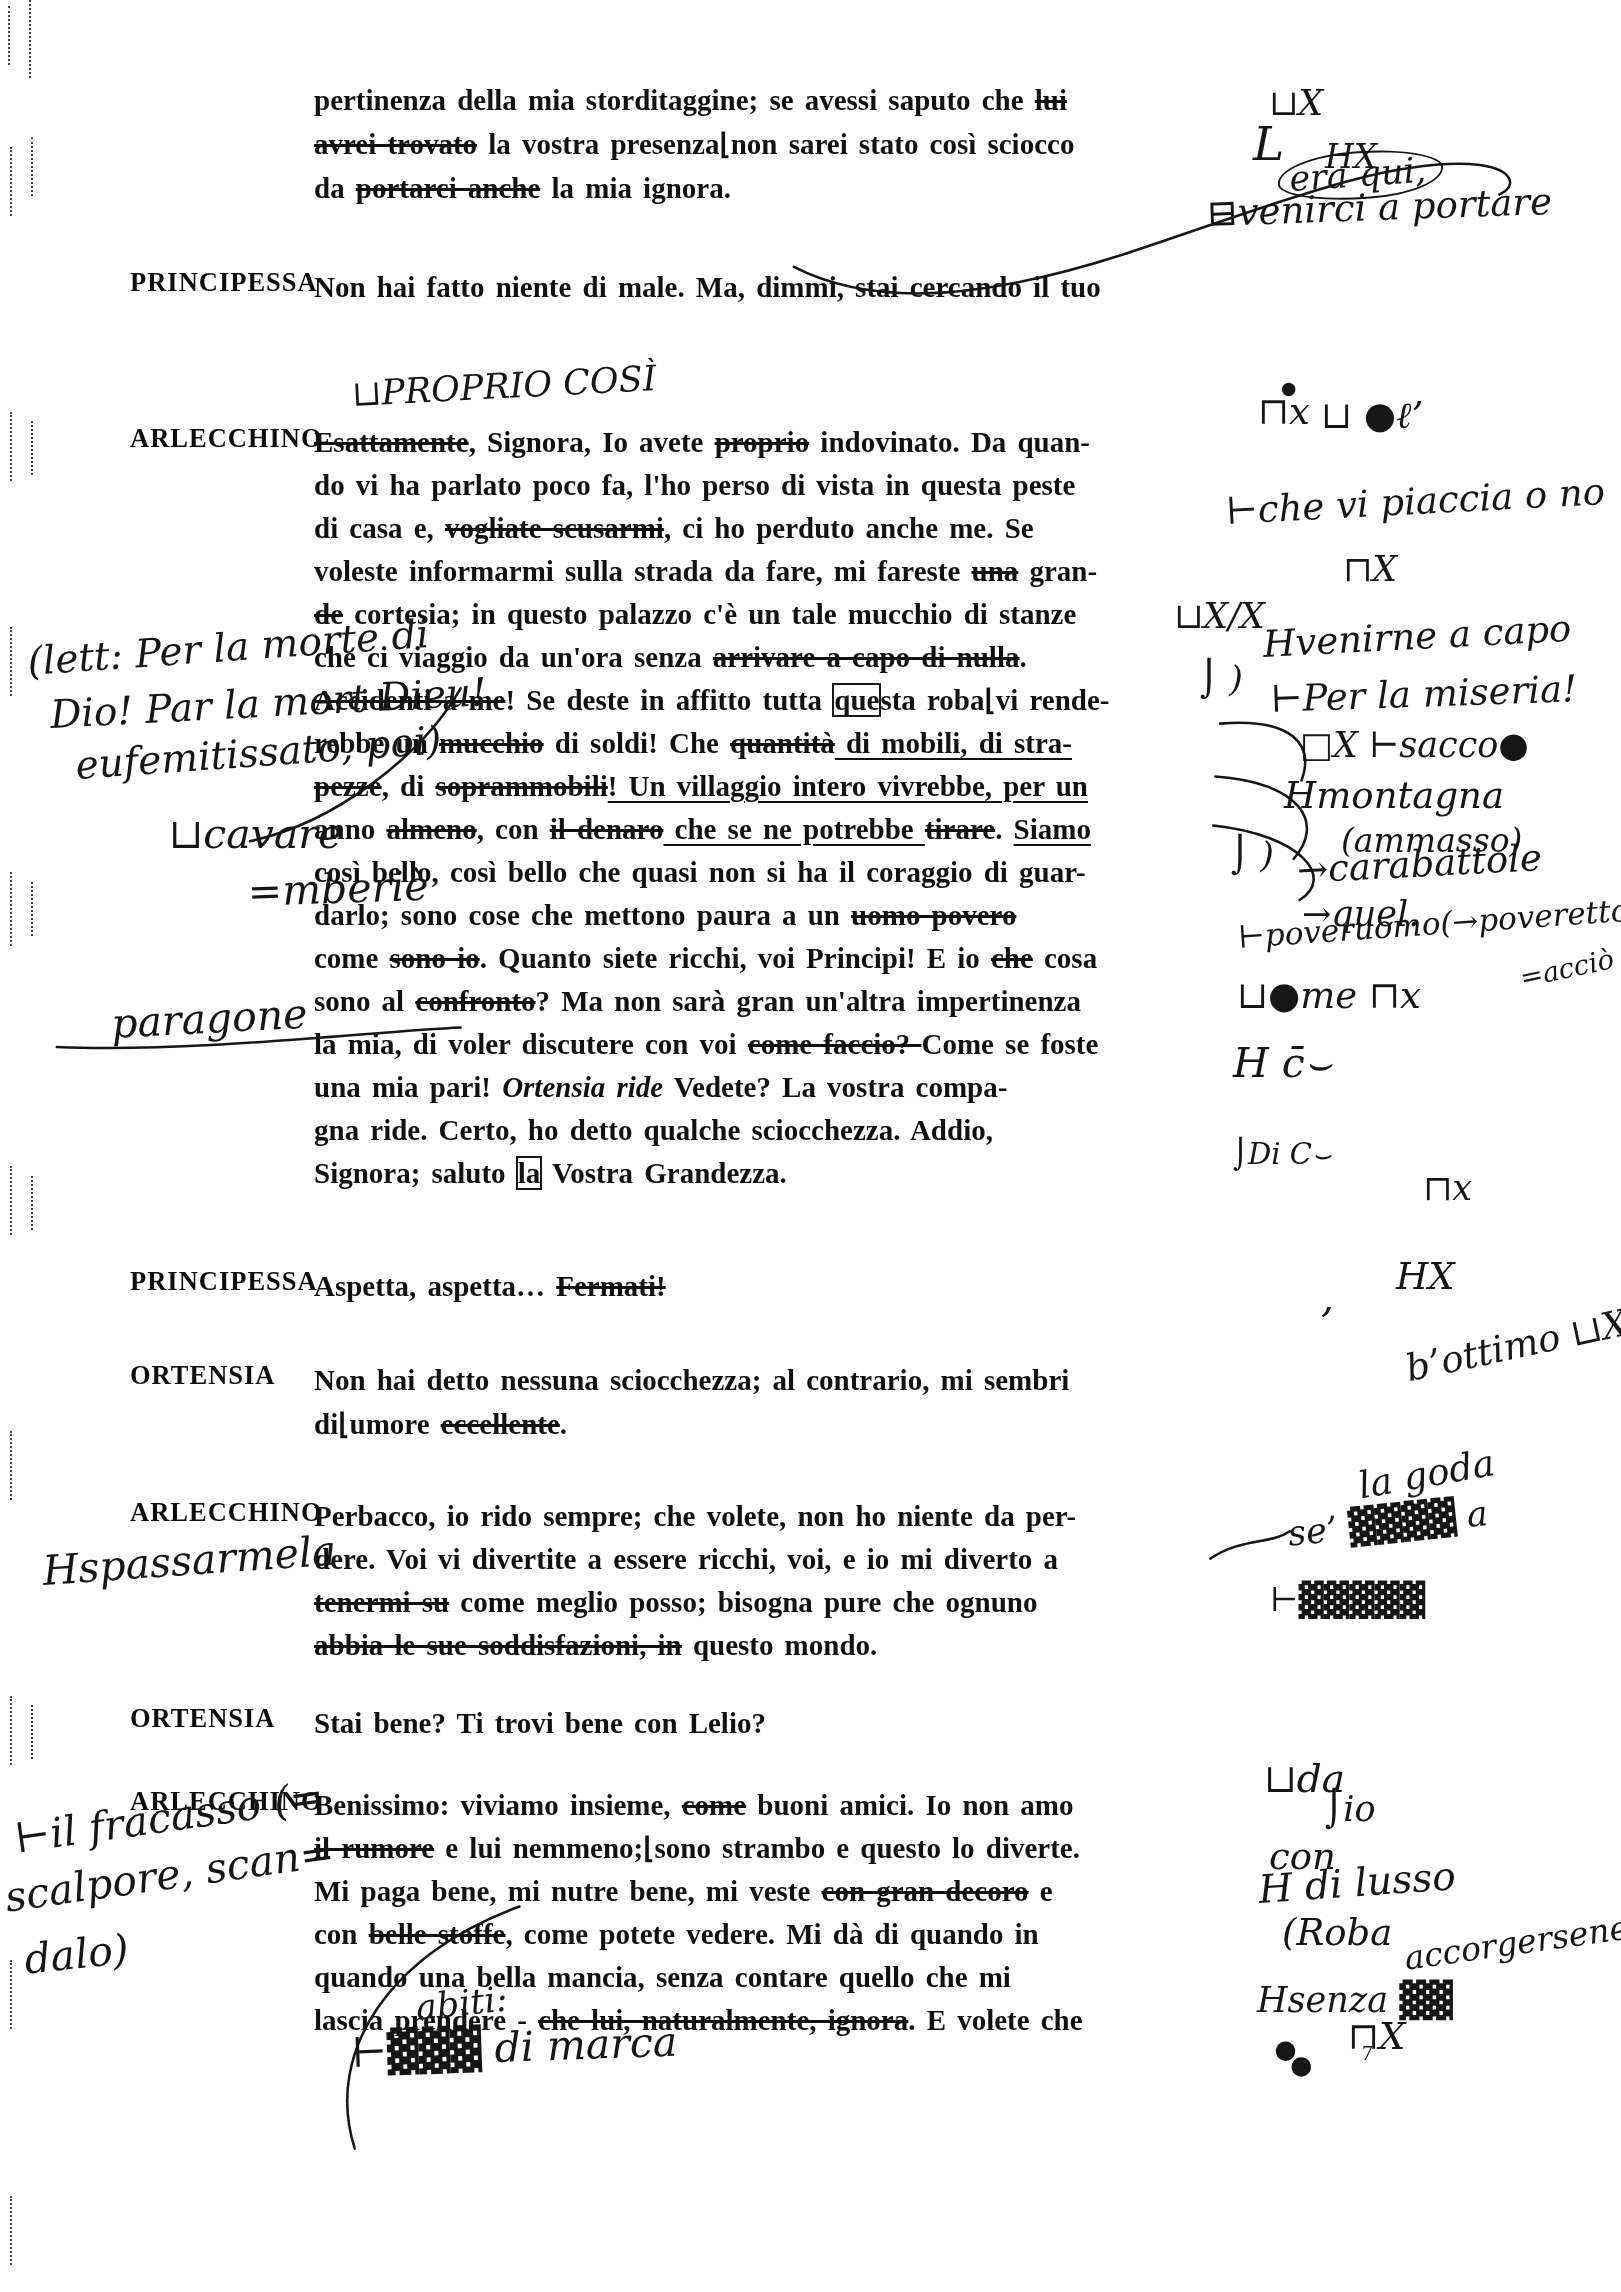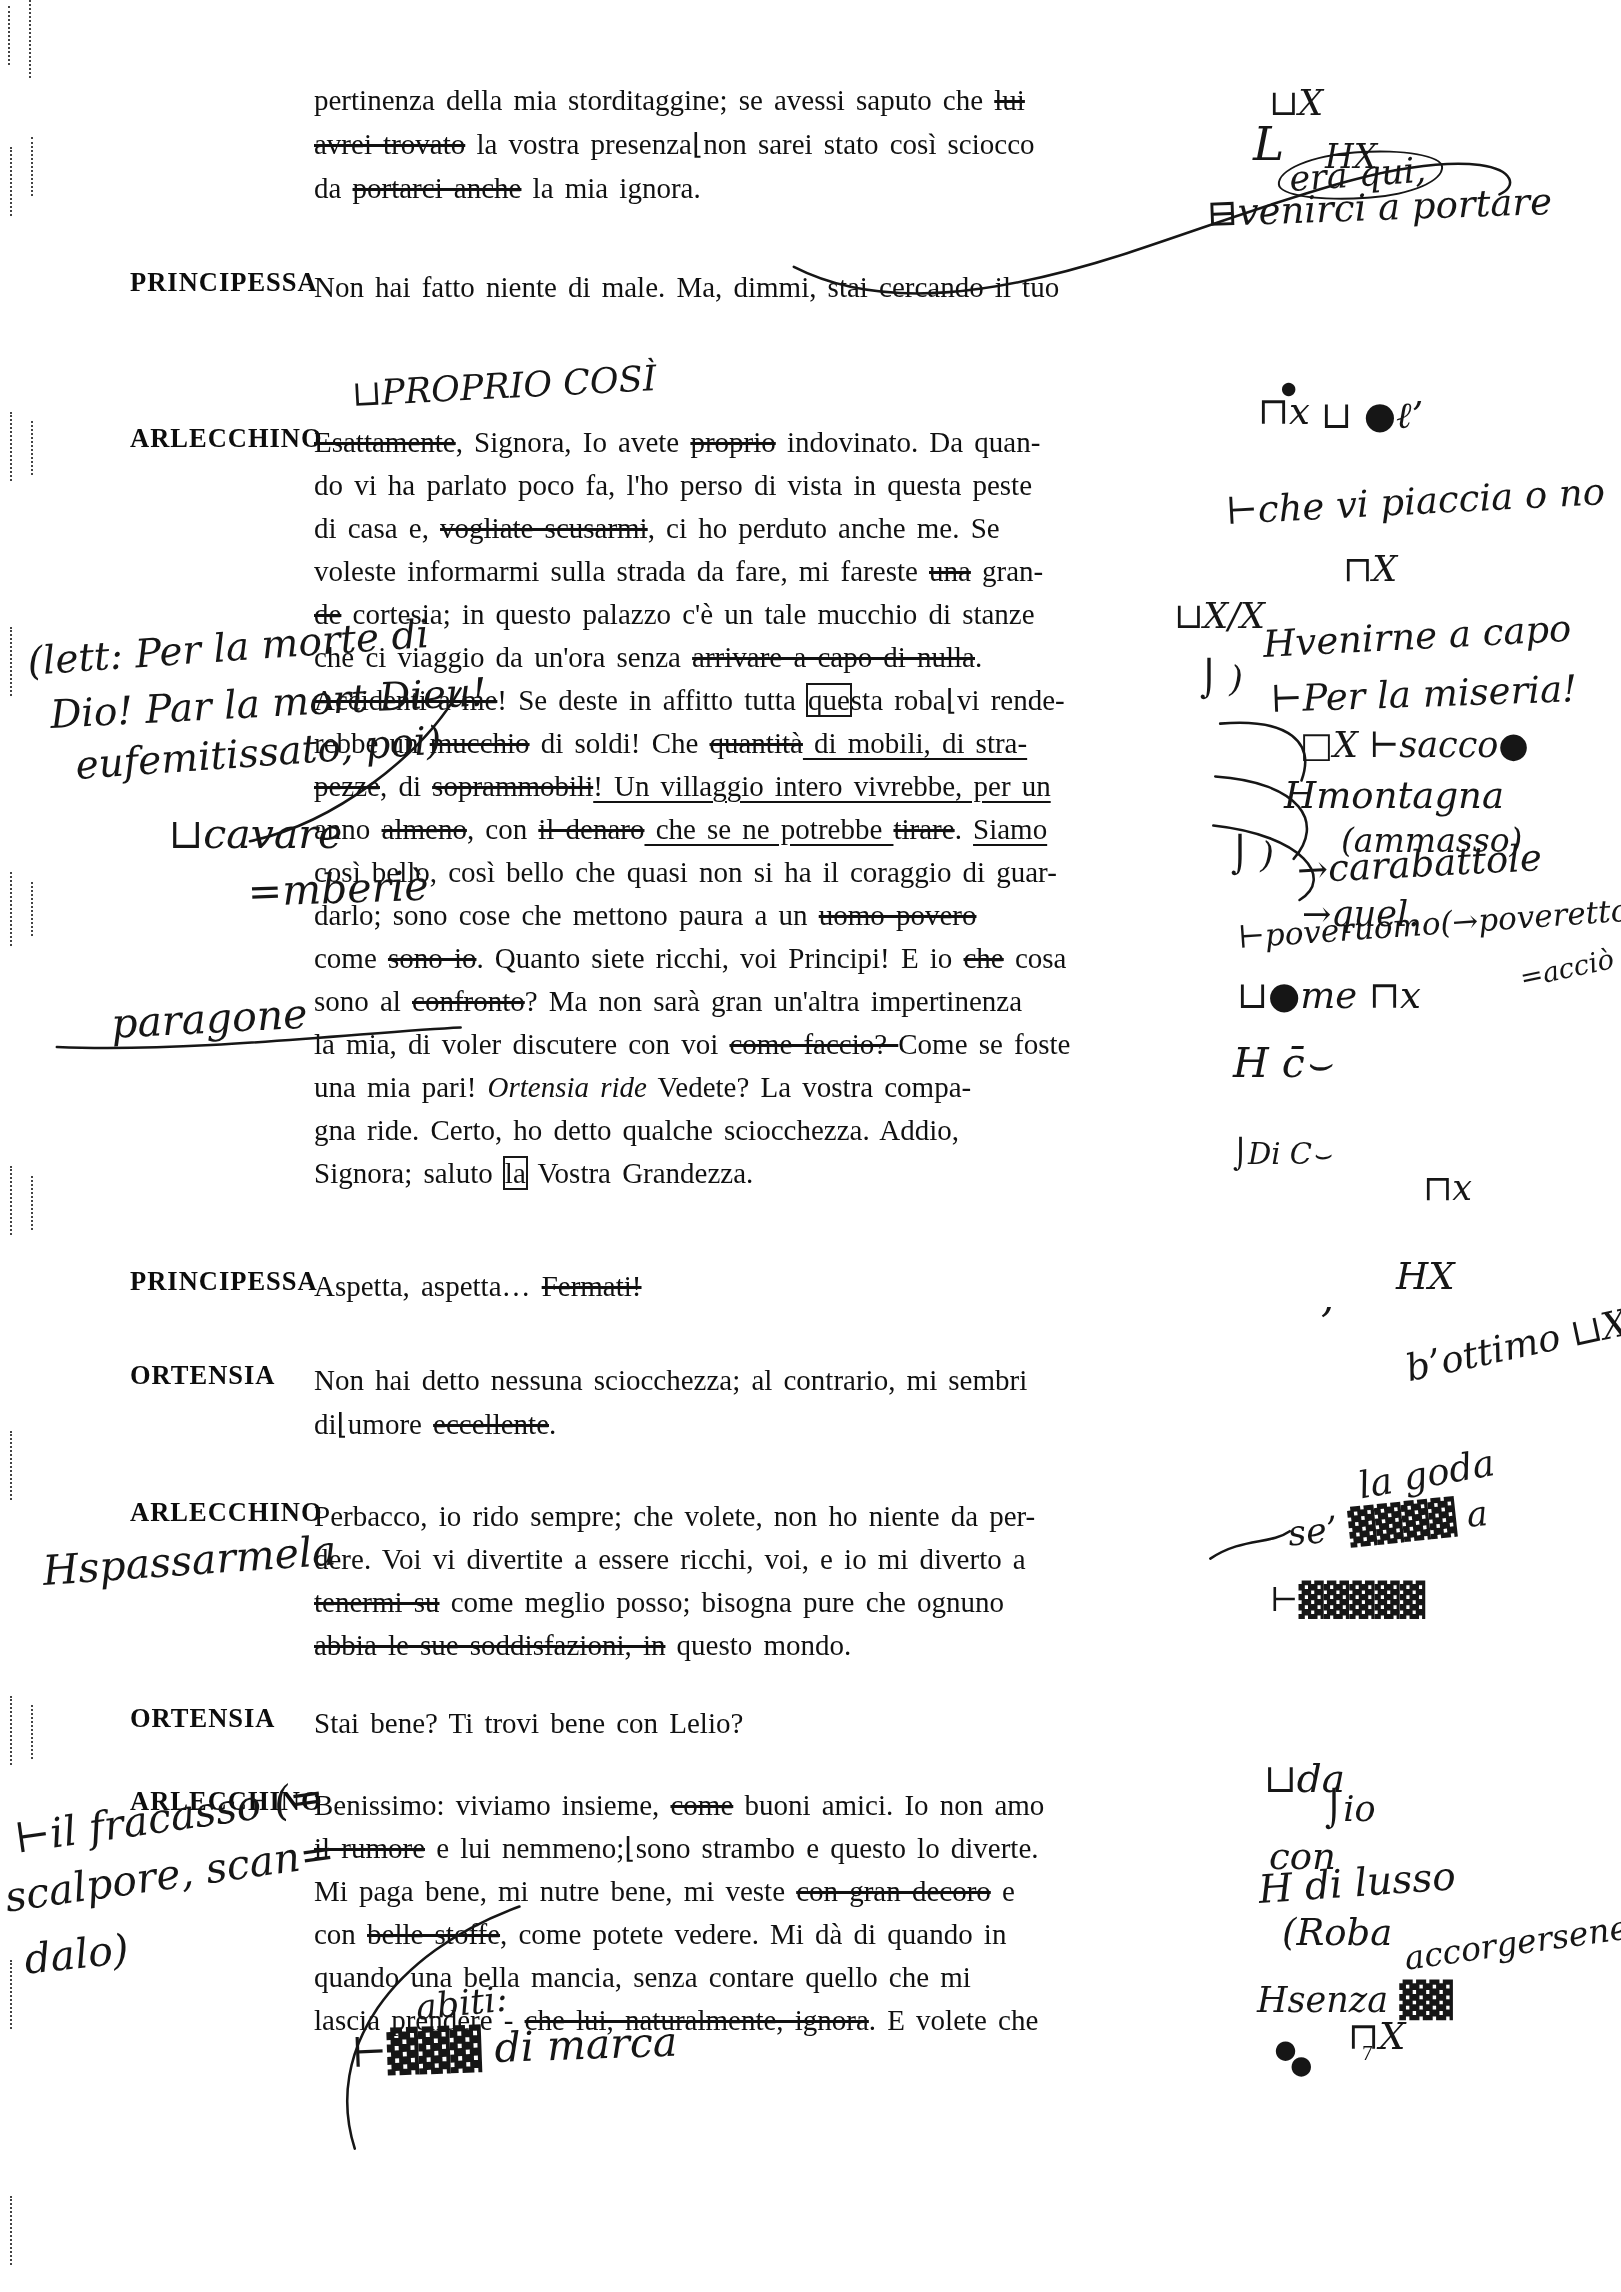--- a/index.html
+++ b/index.html
@@ -7,21 +7,21 @@
     width:1621px;height:2293px;position:relative;background:#ffffff;
     font-family:"Liberation Serif",serif;color:#111;overflow:hidden;
   }
   .page{position:absolute;inset:0;}
   
   .blk{position:absolute;left:0;width:1621px;}
   .spk{
     position:absolute;left:130px;top:2px;width:186px;
     font-weight:bold;font-size:26.5px;letter-spacing:1px;color:#0d0d0d;
   }
-  .txt{position:absolute;left:314px;width:921px;}
+  .txt{position:absolute;left:314px;width:921px;font-weight:bold;}
   .line{height:44px;white-space:nowrap;font-size:29px;word-spacing:3.9px;line-height:44px;}
   .lh43 .line{height:43px;line-height:43px;}
   .lh44 .line{height:43px;line-height:43px;}
   .st{text-decoration:line-through;text-decoration-thickness:2.5px;}
   .un{text-decoration:underline;text-underline-offset:4.9px;text-decoration-thickness:2px;}
   .it{font-style:italic;}
   .bx{outline:2px solid #181818;outline-offset:-1px;padding:0 1px;}
   
   .hw{
     position:absolute;font-family:"DejaVu Serif",serif;font-style:italic;

